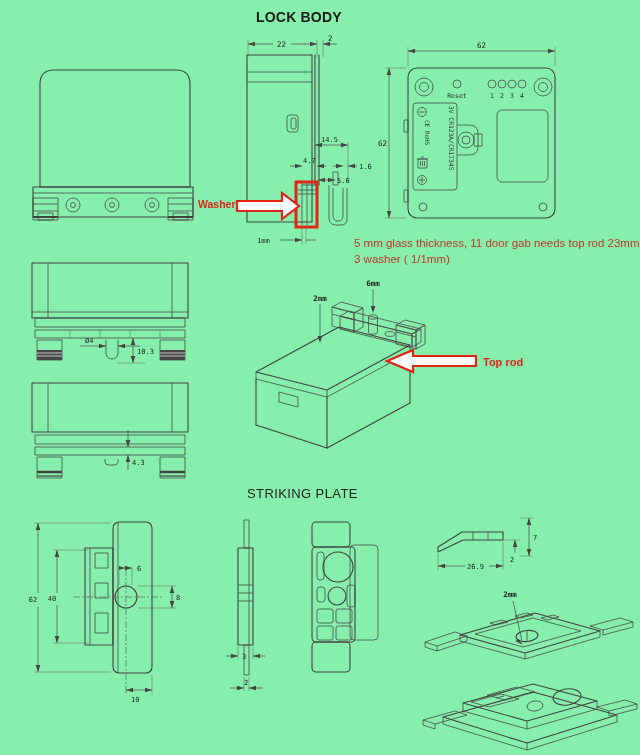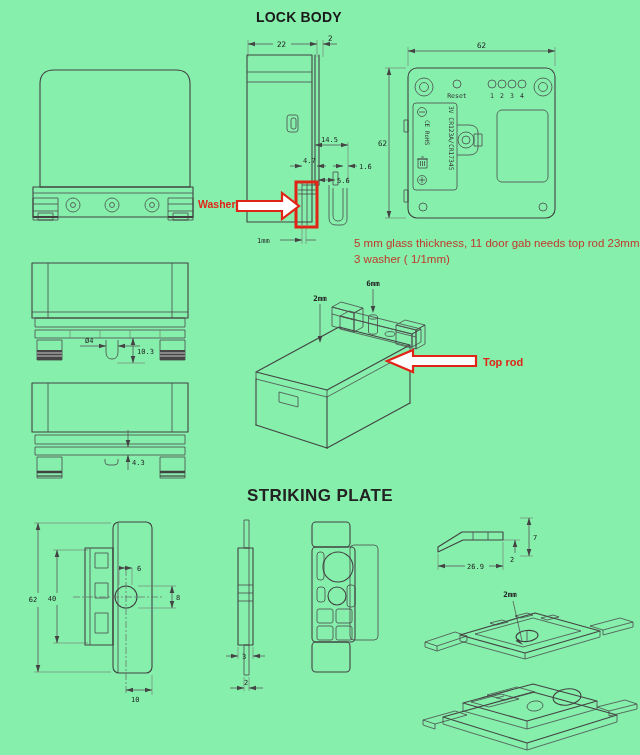--- a/index.html
+++ b/index.html
@@ -1,20 +1,20 @@
 <!DOCTYPE html>
 <html><head>
 <meta charset="utf-8">
 <style>
   html,body{margin:0;padding:0;background:#fff;}
   #stage{position:relative;width:640px;height:755px;background:#86efac;overflow:hidden;
          font-family:"Liberation Sans",sans-serif;}
   .abs{position:absolute;}
   .title{font-weight:bold;font-size:14px;color:#1a1a1a;letter-spacing:.2px;}
-  .subtitle{font-weight:700;font-size:17px;color:#222;letter-spacing:.4px;}
+  .subtitle{font-weight:400;font-size:13px;color:#222;letter-spacing:.4px;}
   .note{font-size:11.5px;line-height:1.35;color:#c0392b;white-space:nowrap;}
   svg{position:absolute;overflow:visible;}
   .ol{stroke:#424242;stroke-width:1.1;fill:none;stroke-linejoin:round;stroke-linecap:round;}
   .ol2{stroke:#4a4a4a;stroke-width:.8;fill:none;stroke-linejoin:round;}
   .dl{stroke:#555;stroke-width:.8;fill:none;}
   .xl{stroke:#777;stroke-width:.6;fill:none;}
   .cl{stroke:#666;stroke-width:.7;fill:none;stroke-dasharray:7 2 2 2;}
   .ah{fill:#444;stroke:none;}
   .df{fill:#474747;stroke:none;}
   .wl{stroke:#fff;stroke-width:.7;}

